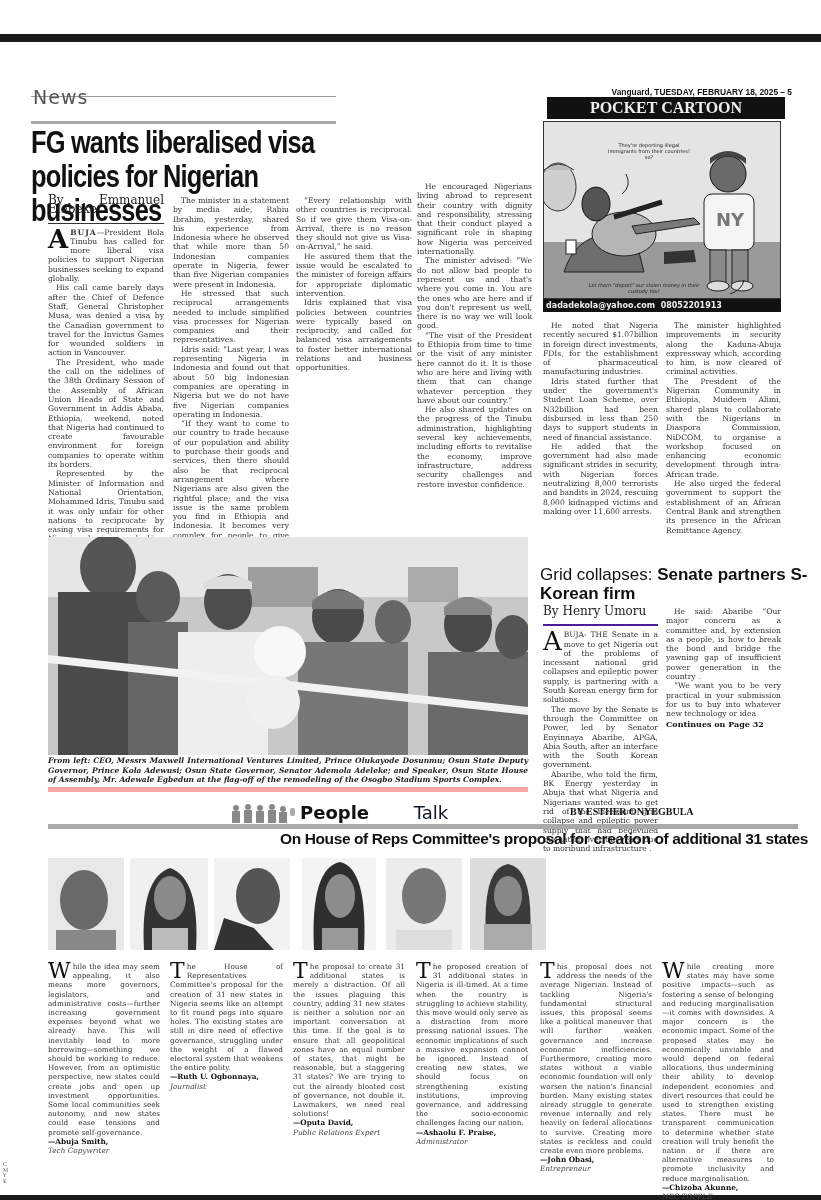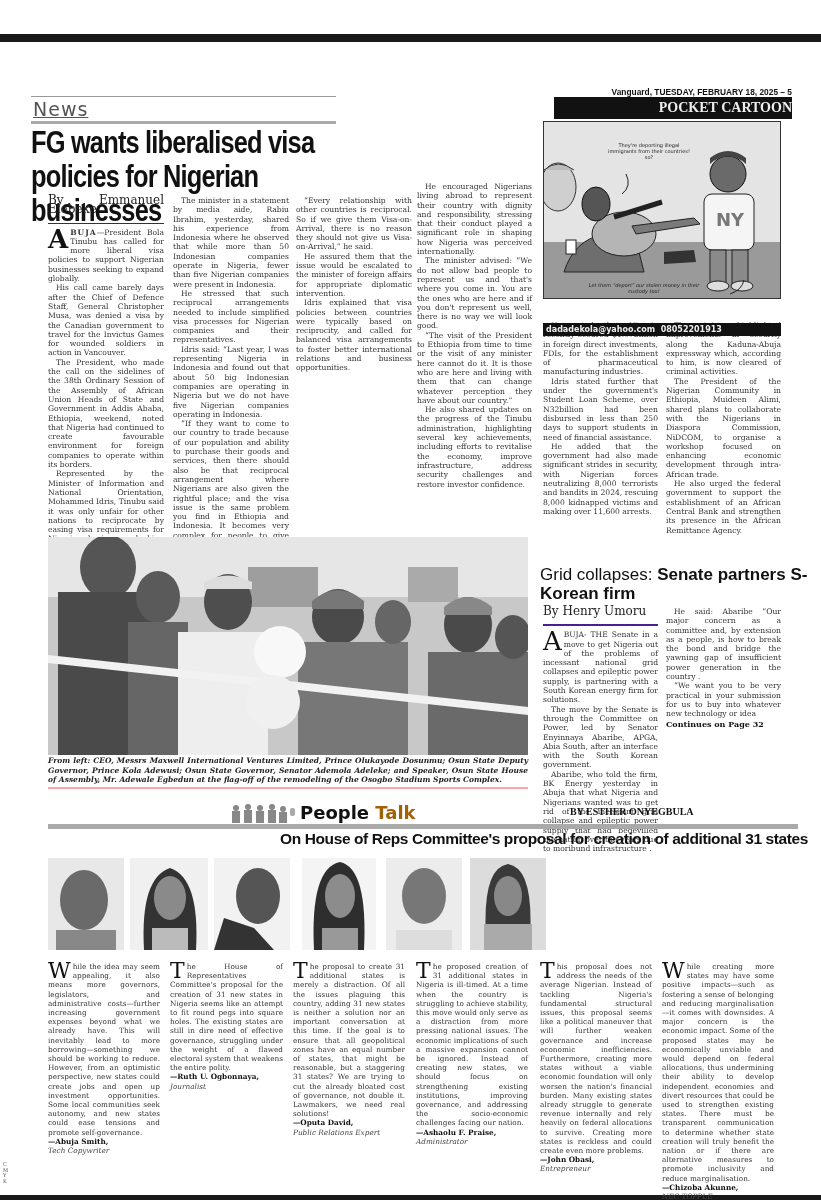--- a/index.html
+++ b/index.html
@@ -6,46 +6,46 @@
   html, body { width: 821px; height: 1200px; background: #fff; overflow: hidden; }
   body { position: relative; font-family: "DejaVu Serif", serif; color: #222; }
 
   .topbar { position: absolute; left: 0; top: 34px; width: 821px; height: 8px; background: #1a1a1a; }
   .bottombar { position: absolute; left: 0; top: 1195px; width: 821px; height: 5px; background: #1a1a1a; }
 
   .folio { position: absolute; left: 312px; top: 86px; width: 480px; text-align: right;
            font-family: "Liberation Sans", sans-serif; font-weight: bold; font-size: 9.5px; color: #111; letter-spacing: 0; transform: scaleX(0.88); transform-origin: right; }
   .folio-rule { position: absolute; left: 31px; top: 96px; width: 305px; height: 1px; background: #999; }
 
-  .section-label { position: absolute; left: 33px; top: 98px; font-family: "DejaVu Sans", sans-serif;
-                   font-size: 19px; color: #555; letter-spacing: 1px; text-decoration: underline; }
+  .section-label { position: absolute; left: 33px; top: 86px; font-family: "DejaVu Sans", sans-serif;
+                   font-size: 19px; color: #555; letter-spacing: 1px; }
   .section-rule { position: absolute; left: 31px; top: 121px; width: 305px; height: 3px; background: #aaa; }
 
   .headline { position: absolute; left: 31px; top: 126px; width: 320px; font-family: "Liberation Sans", sans-serif;
               font-weight: bold; font-size: 31px; line-height: 34px; color: #111; letter-spacing: -1px; transform: scaleX(0.82); transform-origin: left; width: 400px; }
 
   .col { position: absolute; font-size: 7.6px; line-height: 9.3px; text-align: justify; color: #333; }
   .col p { text-indent: 8px; }
   .col p.noindent { text-indent: 0; }
   .byline { font-weight: normal; font-size: 12px; color: #222; border-bottom: 1px solid #333; padding-bottom: 8px; margin-bottom: 4px; text-indent: 0 !important; }
   .dropcap { float: left; font-size: 26px; line-height: 20px; font-weight: bold; margin-right: 2px; margin-top: 1px; color: #111; }
   .lead-caps { font-weight: bold; letter-spacing: 1px; }
 
   .bubble { position: absolute; font-family: "DejaVu Sans", sans-serif; font-size: 5px; color: #222; text-align: center; line-height: 6px; }
 
   .photo { position: absolute; left: 48px; top: 537px; width: 480px; height: 218px; background: #bdbdbd; overflow: hidden; }
   .caption { position: absolute; left: 48px; top: 756px; width: 480px; font-style: italic; font-weight: bold; font-size: 7.5px; line-height: 9.6px;
-             color: #222; text-align: justify; border-bottom: 2px solid #fca5a5; padding-bottom: 2px; }
+             color: #222; text-align: justify; border-bottom: 5px solid #fca5a5; padding-bottom: 2px; }
 
   .sub-headline { position: absolute; left: 540px; top: 565px; width: 280px; font-family: "Liberation Sans", sans-serif; font-size: 17px; line-height: 19px; color: #111; }
   .sub-headline b { font-weight: bold; }
   .pt-rule { position: absolute; left: 48px; top: 824px; width: 750px; height: 5px; background: #aaa; }
   .pt-title { position: absolute; left: 300px; top: 802px; font-family: "DejaVu Sans", sans-serif; font-size: 18px; color: #111; }
   .pt-title b { font-weight: bold; }
-  .pt-title span.light { font-weight: bold; color: #a16207; }
+  .pt-title span.light { font-weight: normal; color: #0f172a; margin-left: 39px; }
   .pt-byline { position: absolute; left: 570px; top: 806px; font-family: "Liberation Serif", serif; font-weight: bold; font-size: 10px; color: #111; }
   .pt-headline { position: absolute; left: 48px; top: 830px; width: 760px; text-align: right; font-family: "Liberation Sans", sans-serif;
                  font-weight: bold; font-size: 15.5px; color: #111; letter-spacing: -0.4px; }
 
   .portrait { position: absolute; top: 858px; height: 92px; background: #d8d8d8; overflow: hidden; }
   .vox { position: absolute; top: 962px; width: 118px; font-size: 7.3px; line-height: 9.2px; text-align: justify; color: #333; }
   .vox .dc { float: left; font-size: 22px; line-height: 17px; margin-right: 2px; color: #111; }
   .vox .name { font-weight: bold; color: #111; }
   .vox .role { font-style: italic; color: #444; }
 
@@ -100,21 +100,21 @@
   <p>He added that the government had also made significant strides in security, with Nigerian forces neutralizing 8,000 terrorists and bandits in 2024, rescuing 8,000 kidnapped victims and making over 11,600 arrests.</p>
 </div>
 
 <div class="col" style="left:666px; top:321px; width:115px;">
   <p>The minister highlighted improvements in security along the Kaduna-Abuja expressway which, according to him, is now cleared of criminal activities.</p>
   <p>The President of the Nigerian Community in Ethiopia, Muideen Alimi, shared plans to collaborate with the Nigerians in Diaspora Commission, NiDCOM, to organise a workshop focused on enhancing economic development through intra-African trade.</p>
   <p>He also urged the federal government to support the establishment of an African Central Bank and strengthen its presence in the African Remittance Agency.</p>
 </div>
 
 <div style="position:absolute; left:543px; top:97px; width:238px; height:220px;">
-  <div style="position:absolute; left:11px; top:0; width:238px; height:22px; background:#111; color:#eee; font-family:'Liberation Serif',serif; font-weight:bold; font-size:14px; text-align:right; line-height:22px;">POCKET CARTOON</div>
+  <div style="position:absolute; left:4px; top:0; width:238px; height:22px; background:#111; color:#eee; font-family:'Liberation Serif',serif; font-weight:bold; font-size:16px; text-align:center; line-height:22px;">POCKET CARTOON</div>
   <div style="position:absolute; left:0; top:24px; width:238px; height:178px; background:#e4e4e4; border:1px solid #333; overflow:hidden;">
     <svg width="238" height="178" viewBox="0 0 238 178">
       <rect x="0" y="120" width="238" height="58" fill="#9a9a9a"></rect>
 
       <ellipse cx="14" cy="65" rx="18" ry="24" fill="#cfcfcf" stroke="#333" stroke-width="1"></ellipse>
       <path d="M0 48 Q14 36 30 48" stroke="#333" fill="#bbb"></path>
 
       <path d="M20 150 Q30 118 60 112 L90 110 L100 150 Z" fill="#6e6e6e" stroke="#222"></path>
       <ellipse cx="80" cy="112" rx="32" ry="22" fill="#b5b5b5" stroke="#222"></ellipse>
       <ellipse cx="52" cy="82" rx="14" ry="17" fill="#555" stroke="#111"></ellipse>
@@ -130,21 +130,21 @@
       <rect x="166" y="128" width="16" height="34" fill="#8a8a8a" stroke="#222"></rect>
       <rect x="188" y="128" width="16" height="34" fill="#8a8a8a" stroke="#222"></rect>
       <ellipse cx="174" cy="164" rx="11" ry="5" fill="#ddd" stroke="#222"></ellipse>
       <ellipse cx="198" cy="164" rx="11" ry="5" fill="#ddd" stroke="#222"></ellipse>
       <path d="M82 52 Q88 64 78 72" stroke="#222" fill="none"></path>
       <path d="M200 158 Q198 168 186 172" stroke="#222" fill="none"></path>
     </svg>
     <div class="bubble" style="left:60px; top:20px; width:90px;">They're deporting illegal immigrants from their countries! so?</div>
     <div class="bubble" style="left:40px; top:160px; width:120px; font-style:italic;">Let them “deport” our stolen money in their custody too!</div>
   </div>
-  <div style="position:absolute; left:0; top:202px; width:238px; height:13px; background:#111; color:#eee; font-family:'DejaVu Sans',sans-serif; font-weight:bold; font-size:8px; line-height:13px; padding-left:3px; white-space:pre;margin-top:24px;">dadadekola@yahoo.com  08052201913</div>
+  <div style="position:absolute; left:0; top:202px; width:238px; height:13px; background:#111; color:#eee; font-family:'DejaVu Sans',sans-serif; font-weight:bold; font-size:8px; line-height:13px; padding-left:3px; white-space:pre;">dadadekola@yahoo.com  08052201913</div>
 </div>
 
 <div class="photo">
   <svg width="480" height="218" viewBox="0 0 480 218">
     <rect width="480" height="218" fill="#c8c8c8"></rect>
     <rect x="0" y="0" width="480" height="60" fill="#e6e6e6"></rect>
     <rect x="200" y="30" width="70" height="40" fill="#9e9e9e"></rect>
     <rect x="360" y="30" width="50" height="35" fill="#aaa"></rect>
 
     <ellipse cx="60" cy="30" rx="28" ry="32" fill="#555"></ellipse>

